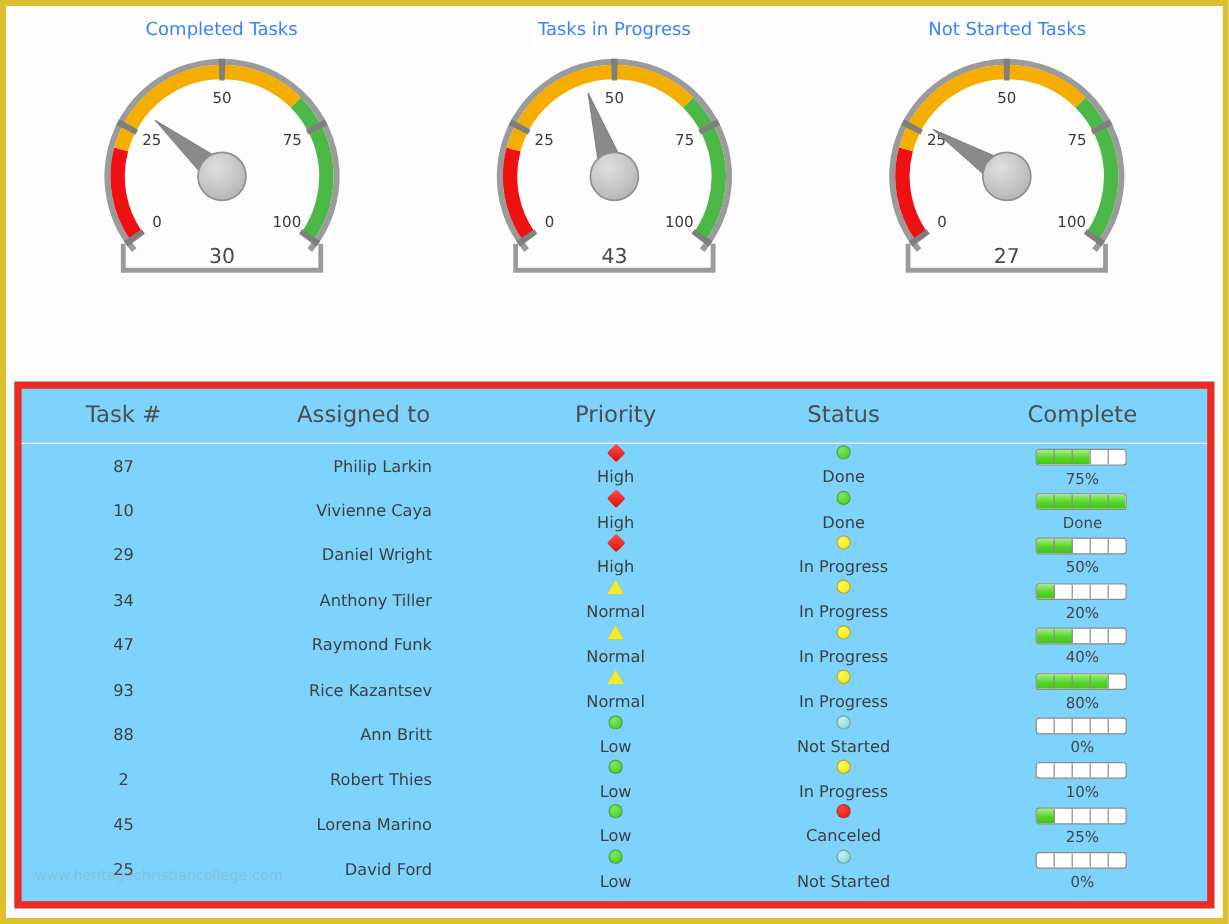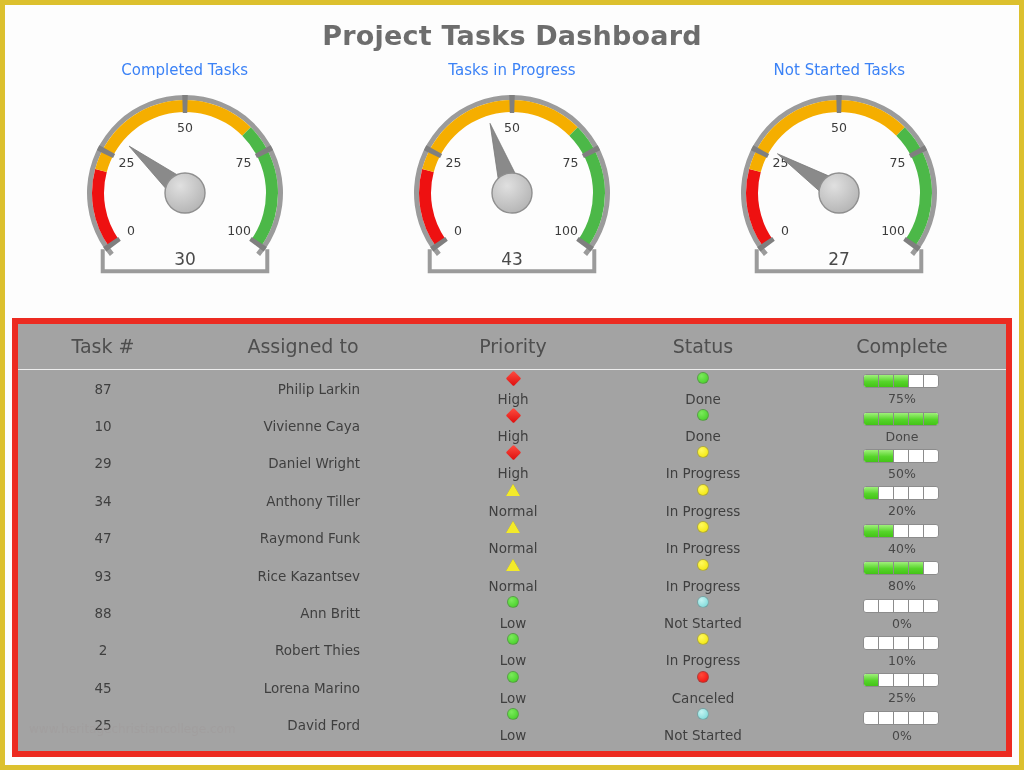--- a/index.html
+++ b/index.html
@@ -61,21 +61,21 @@
     font-family: "DejaVu Sans", sans-serif;
   }
   
   #table-panel {
     position: absolute;
     left: 7px;
     right: 7px;
     top: 313px;
     bottom: 8px;
     border: 6px solid #ec2b21;
-    background: #a3a3a3;
+    background: #7dd3fc;
     box-sizing: border-box;
     overflow: hidden;
   }
   table {
     width: 100%;
     border-collapse: collapse;
     table-layout: fixed;
   }
   thead th {
     font-weight: normal;
@@ -190,21 +190,20 @@
     font-family: "DejaVu Sans", sans-serif;
     white-space: nowrap;
     pointer-events: none;
   }
 </style>
 </head>
 <body>
 
 <div id="page">
 
-  <div id="dashboard-title">Project Tasks Dashboard</div>
 
   <div id="gauges">
       <div class="gauge-block">
         <div class="gauge-title">Completed Tasks</div>
         <div class="gauge-svg-wrap"><svg width="200" height="212" viewBox="0 0 200 212">
             <path d="M 24.92764457434015 174.99318574928085 A 98 98 0 1 1 175.07235542565985 174.99318574928085
           L 171.24213321006494 171.77924770084815 A 93 93 0 1 0 28.75786678993505 171.77924770084815 Z" fill="#9b9b9b"></path>
             <path d="M 23.818859881123743 165.34260858064727 A 93 93 0 0 1 10.16889815511665 87.92982880546555
           L 21.76000807058547 91.0356573466958 A 81 81 0 0 0 33.64868441259165 158.4596913444347 Z" fill="#EE1111"></path>
             <path d="M 10.16889815511665 87.92982880546555 A 93 93 0 0 1 165.76093065034894 46.23906934965109

